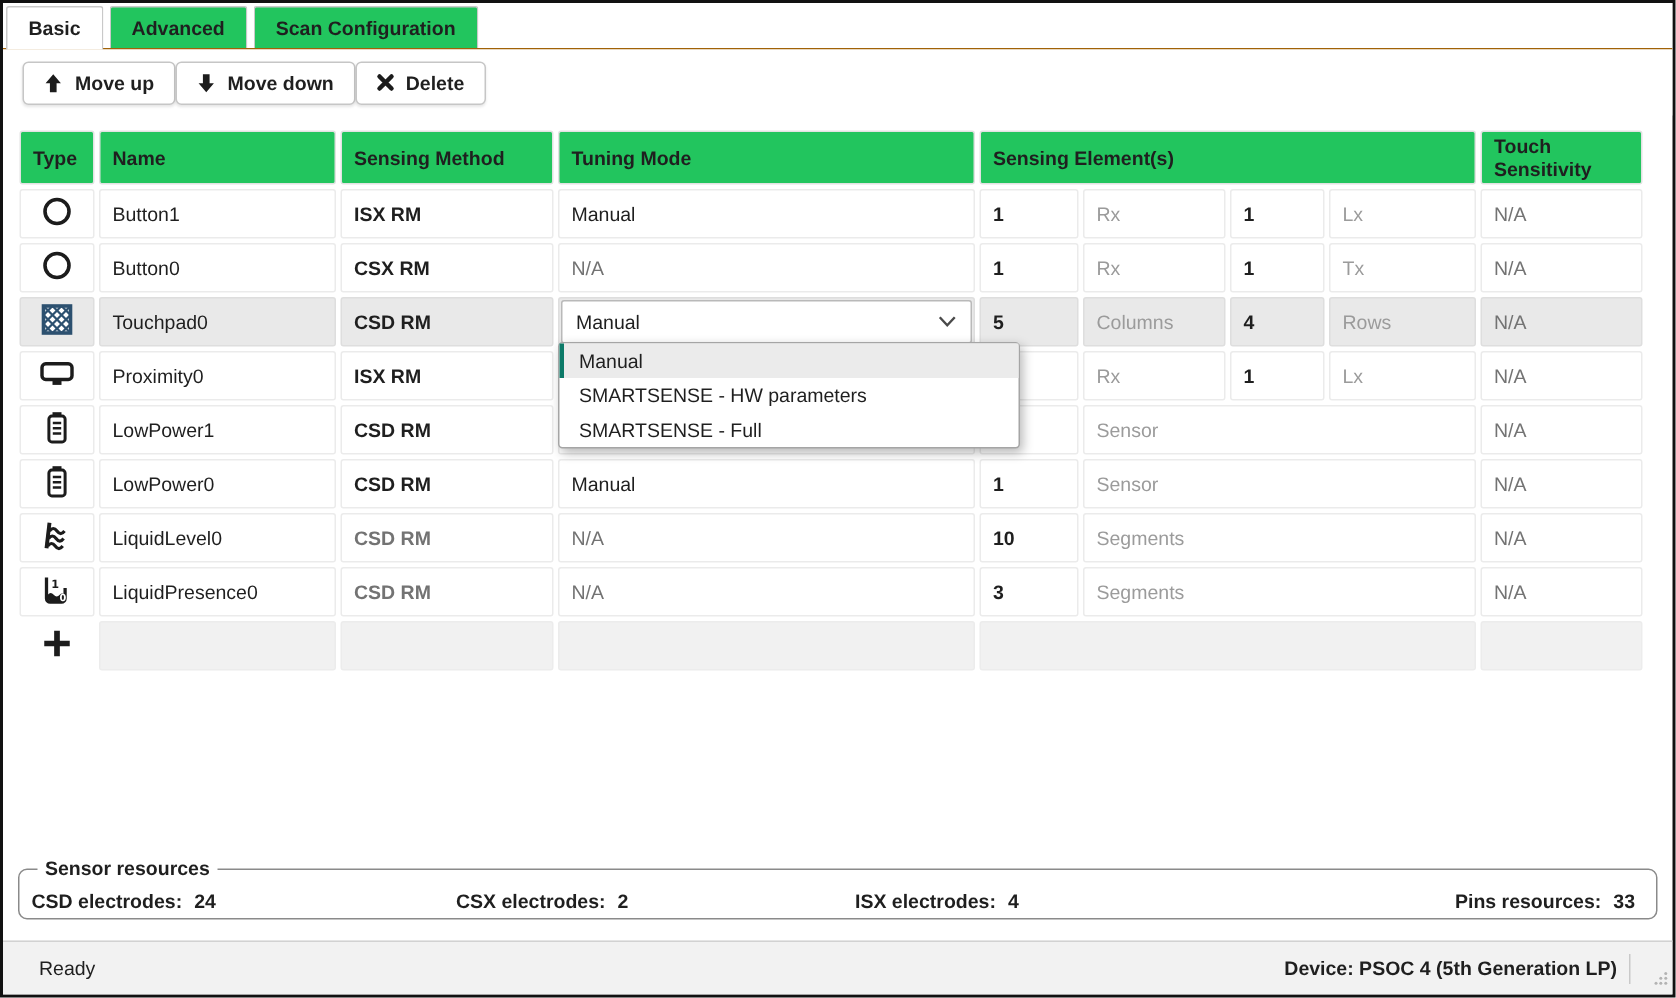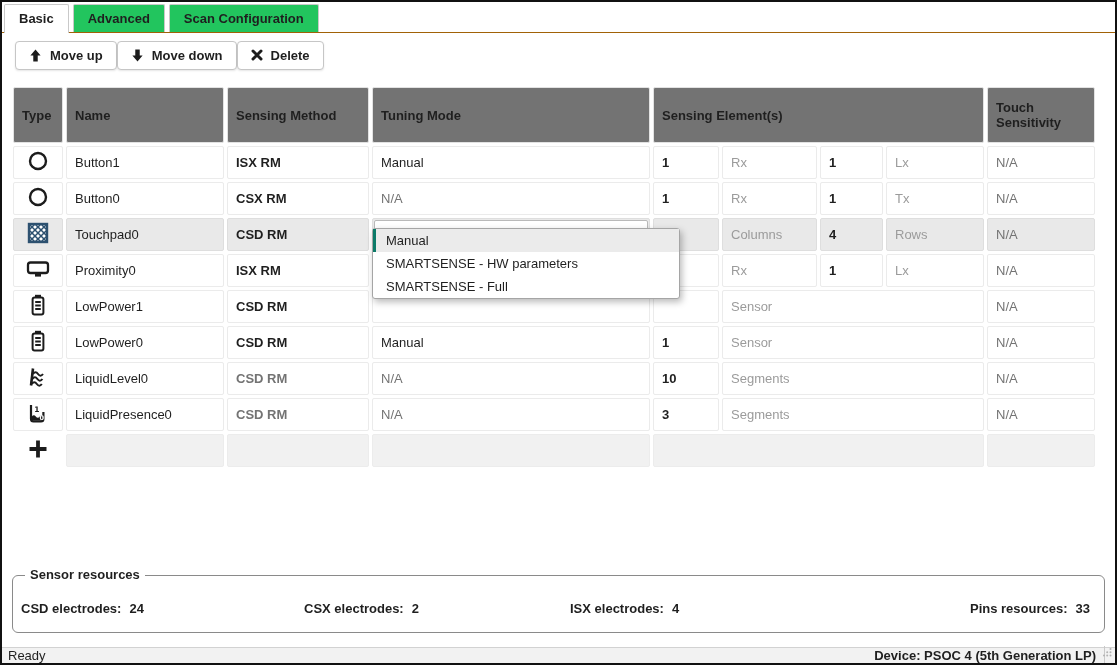--- a/index.html
+++ b/index.html
@@ -16,49 +16,49 @@
          margin-right:4px; font-weight:600; border-radius:2px 2px 0 0; position:relative; cursor:default; }
   .tab.active { background:#fff; margin-bottom:-1px; padding-bottom:7px; }
   
   .toolbar { height:44px; display:flex; align-items:center; padding:0 0 0 13px; background:#fff; }
   .tbtn { display:inline-flex; align-items:center; gap:8px; padding:6px 13px; background:#fff;
           border:1px solid #c6c6c6; border-radius:4px; font-weight:600; box-shadow:0 1px 2px rgba(0,0,0,.10); cursor:default; }
   .tbtn svg { display:block; }
   
   .table-wrap { flex:1 1 auto; padding:7px 8px 0 8px; overflow:hidden; }
   table.grid { border-collapse:separate; border-spacing:3px 3px; table-layout:fixed; width:1088px; }
-  th { background:#737373; border:1px solid #e2e2e2; border-radius:2px; font-weight:600; text-align:left;
-       padding:12px 8px; height:28px; color:#1f1f1f; }
+  th { background:#22c55e; border:1px solid #e2e2e2; border-radius:2px; font-weight:600; text-align:left;
+       padding:2px 8px; height:28px; color:#1f1f1f; }
   td { background:#fff; border:1px solid #ebebeb; border-radius:2px; padding:4px 8px; height:33px; overflow:hidden; white-space:nowrap; }
   td.type { text-align:center; padding:2px; }
   td.val { font-weight:600; }
   tr.selected td { background:#e9e9e9; border-color:#dedede; }
   .dim { color:#737373; font-weight:400; }
   .sublabel { color:#9b9b9b; }
   .method { font-weight:700; }
   td.ph { background:#f1f1f1; border-color:#ececec; }
   td.combo-cell { padding:1px; }
   .combobox { height:29px; background:#fff; border:1px solid #b9b9b9; border-radius:2px;
               display:flex; align-items:center; padding:0 9px; }
   .combobox .chev { margin-left:auto; display:flex; align-items:center; }
   
   .dd-popup { position:absolute; left:370px; top:226px; width:308px; background:#fff;
               border:1px solid #a5a5a5; border-radius:3px; box-shadow:2px 3px 7px rgba(0,0,0,.28); z-index:50; padding:0; }
   .dd-item { height:23px; display:flex; align-items:center; padding:0 10px; border-left:3px solid transparent; cursor:default; }
   .dd-item.highlighted { background:#ebebeb; border-left-color:#0c7a68; }
   
   .resources { margin:0 10px 14px 10px; border:1px solid #8a8a8a; border-radius:6px; position:relative;
-               height:58px; display:grid; grid-template-columns:283px 266px 1fr auto; align-items:center; padding:8px 14px 0 8px; }
+               height:34px; display:grid; grid-template-columns:283px 266px 1fr auto; align-items:center; padding:8px 14px 0 8px; }
   .resources .legend { position:absolute; top:-9px; left:12px; background:#fff; padding:0 5px; font-weight:600; }
   .res-item { font-weight:600; }
   .res-item .res-val { margin-left:8px; }
   .res-item.right { text-align:right; }
   
-  .statusbar { height:16px; background:#f2f2f2; border-top:1px solid #d2d2d2; display:flex; align-items:center;
-               padding:0 6px; flex:0 0 auto; }
+  .statusbar { height:36px; background:#f2f2f2; border-top:1px solid #d2d2d2; display:flex; align-items:center;
+               padding:0 24px; flex:0 0 auto; }
   .statusbar .device { margin-left:auto; font-weight:600; }
   .vsep { width:1px; height:20px; background:#c9c9c9; margin:0 4px 0 8px; }
   .grip { position:absolute; right:3px; bottom:3px; }
 </style>
 </head>
 <body>
 
 <div class="tabbar">
   <div class="tab active">Basic</div>
   <div class="tab">Advanced</div>

